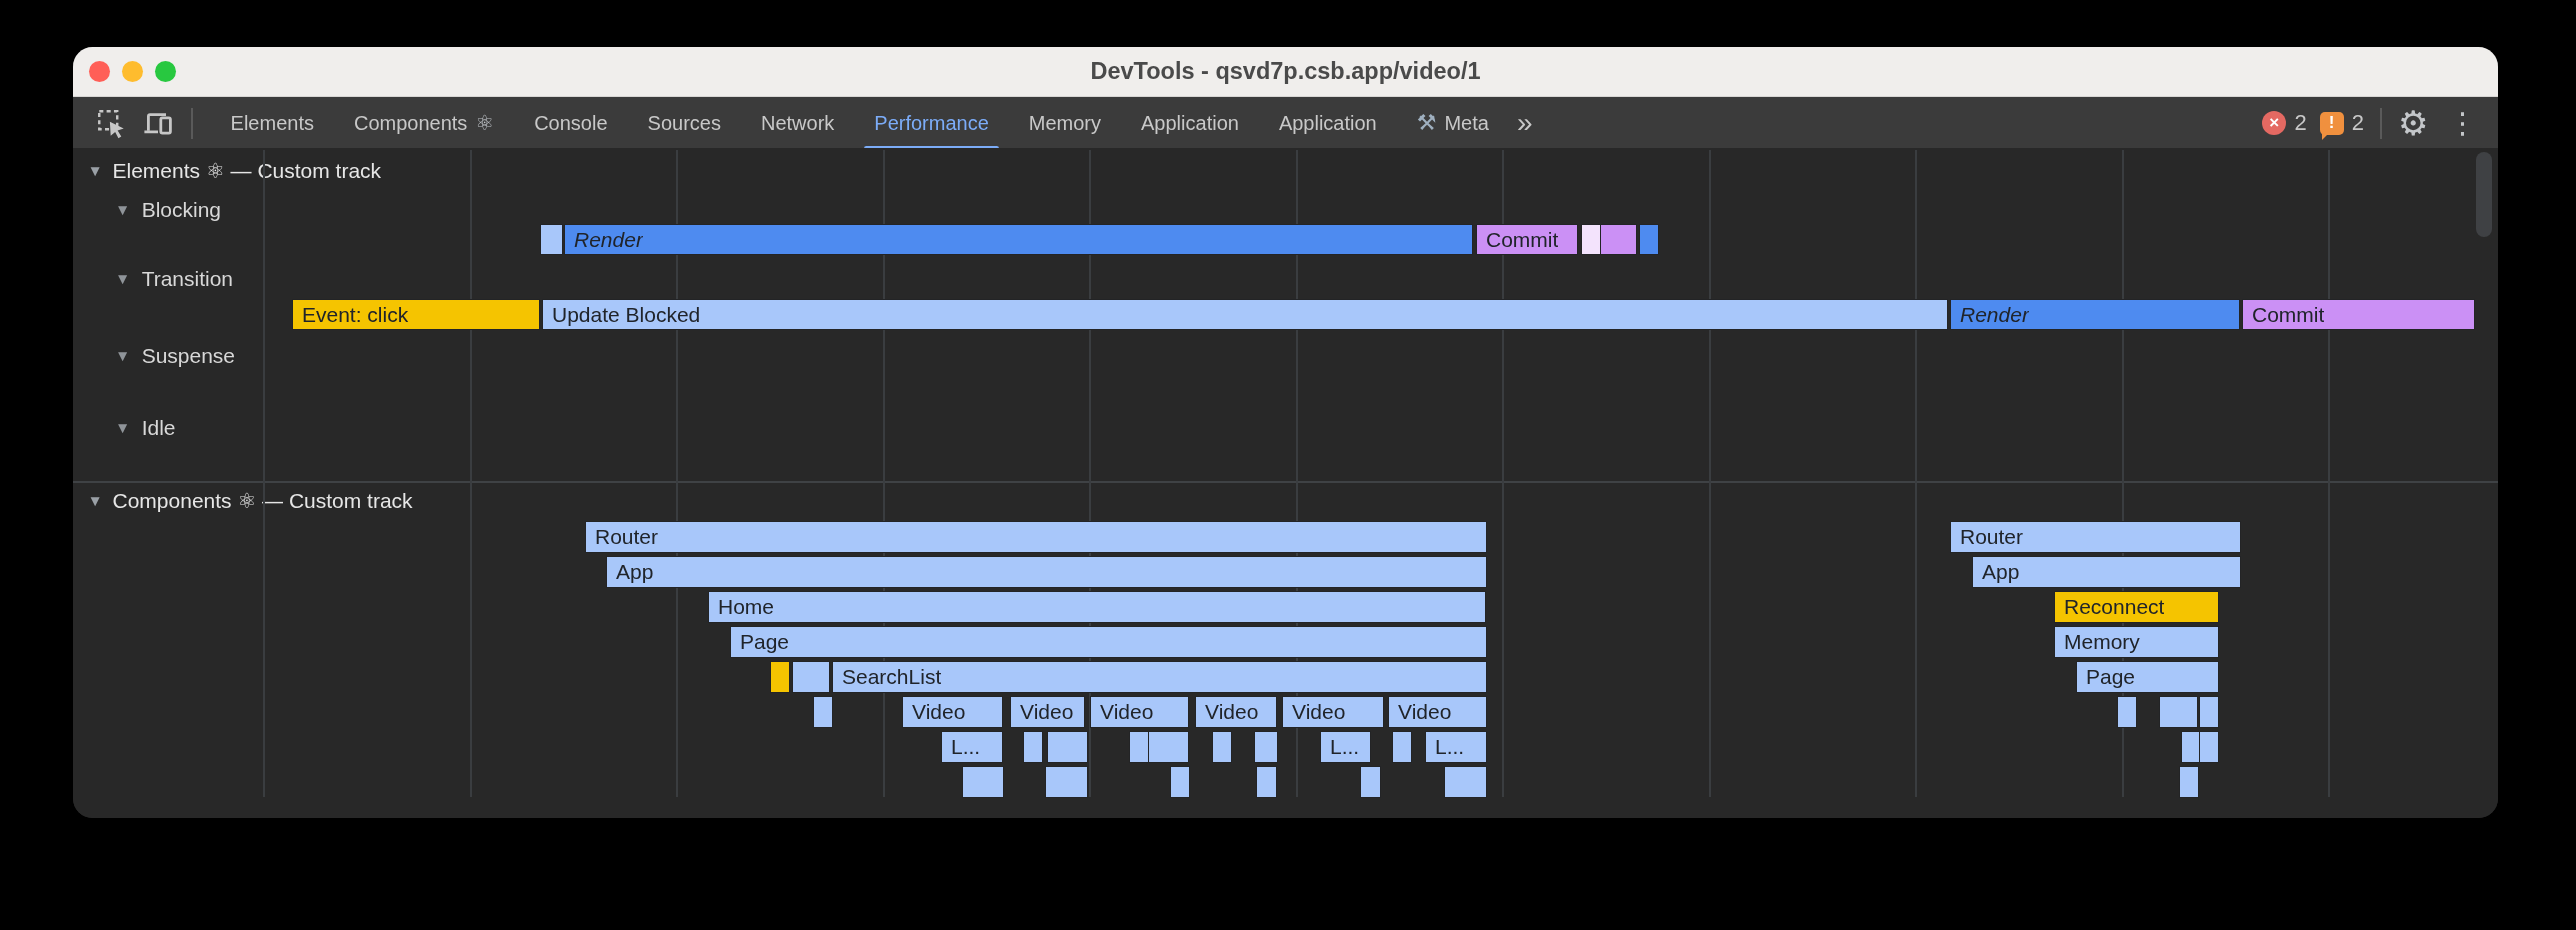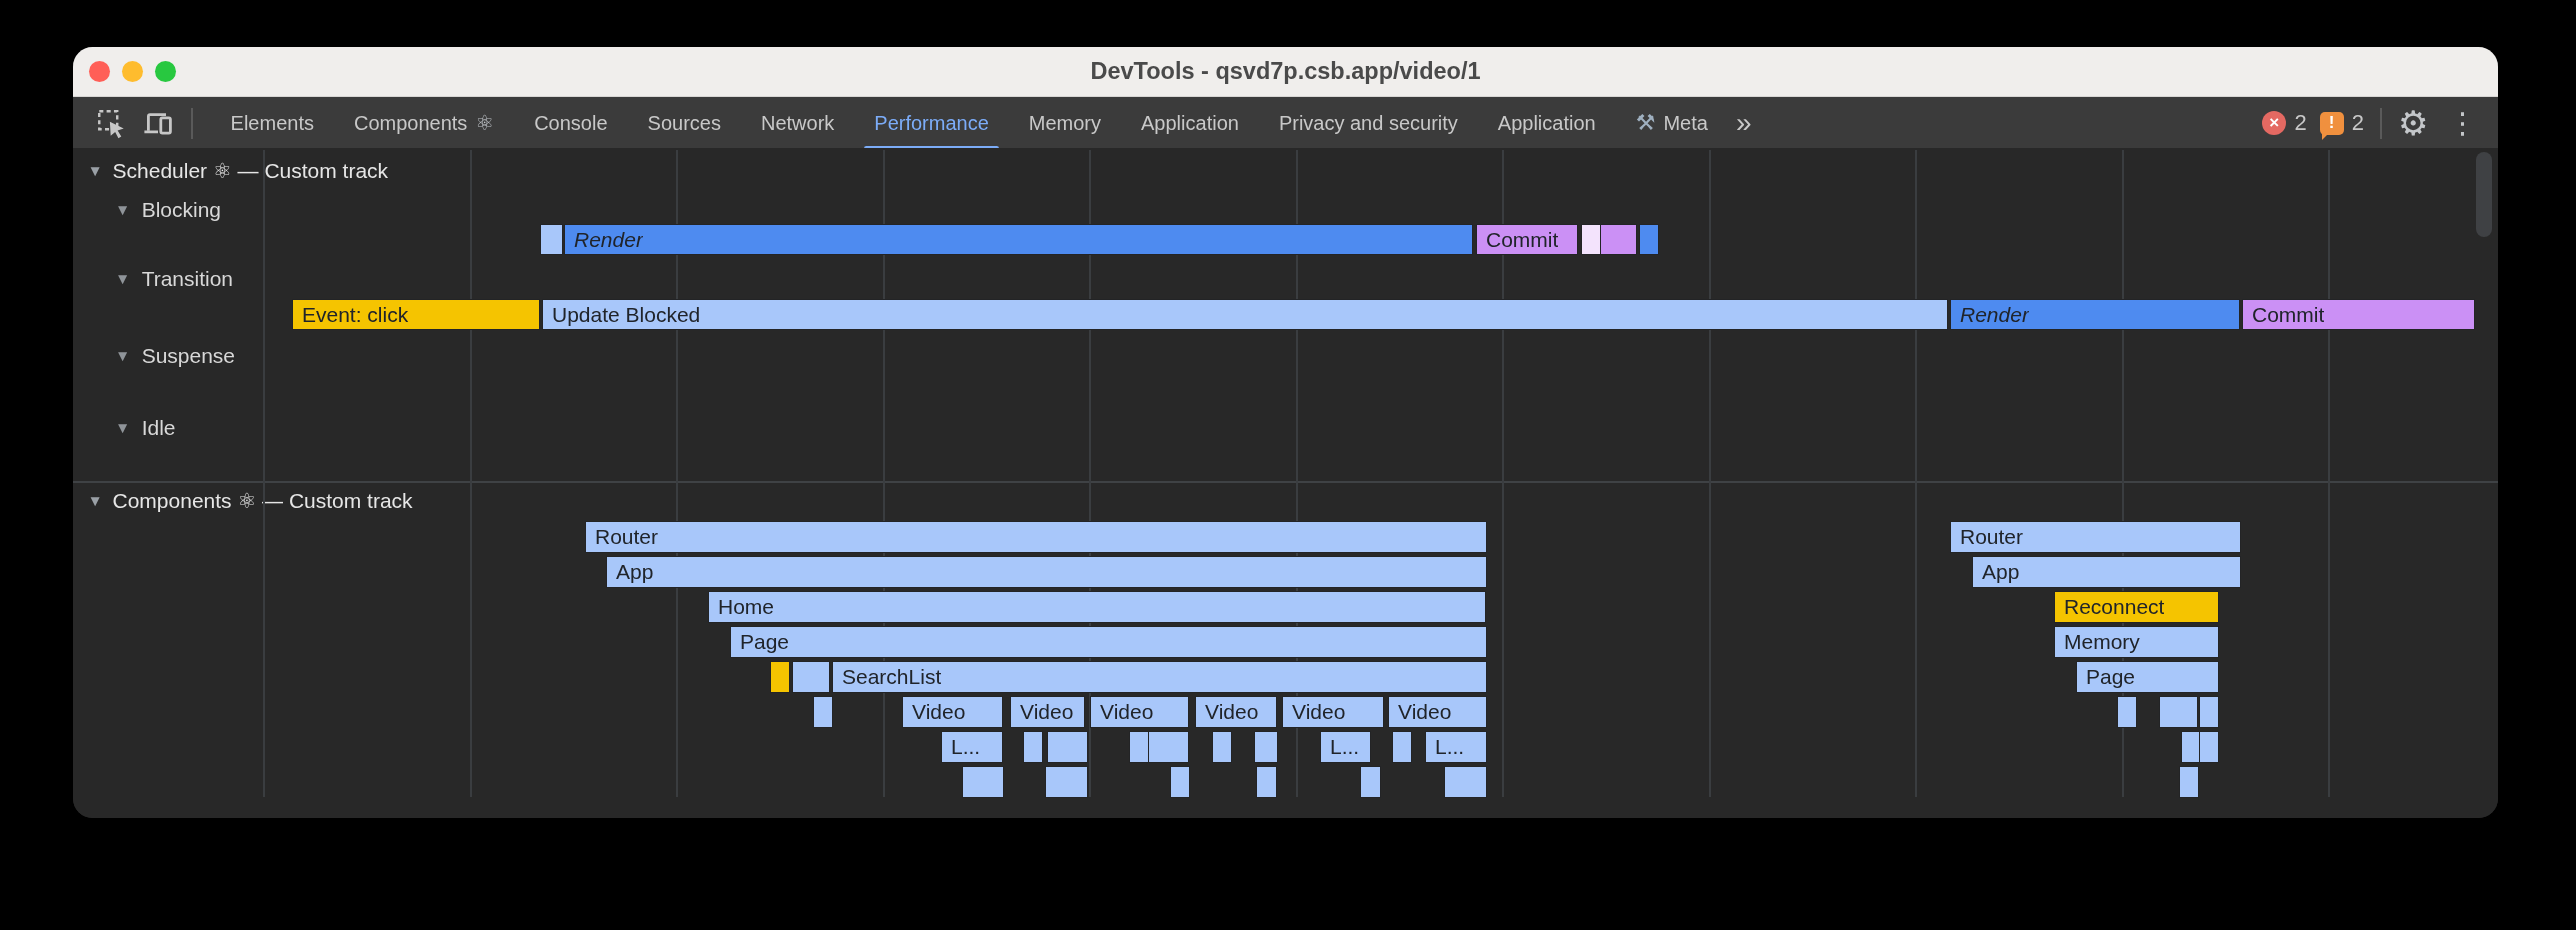--- a/index.html
+++ b/index.html
@@ -104,23 +104,20 @@
         <div class="tab selected">
           <span>Performance</span>
         </div>
         <div class="tab">
           <span>Memory</span>
         </div>
         <div class="tab">
           <span>Application</span>
         </div>
         <div class="tab">
-          <span>Privacy and security</span>
-        </div>
-        <div class="tab">
           <span>Application</span>
         </div>
         <div class="tab">
           <span class="prefix">⚒</span>
           <span>Meta</span>
         </div>
       </div>
     <div class="more-tabs">»</div>
 
     <div class="toolbar-right">
@@ -132,21 +129,21 @@
       <div class="gear">⚙</div>
       <div class="dots">⋮</div>
     </div>
   </div>
 
   <div class="content" id="chart-content">
     <div class="hsep"></div>
 
     <div class="track-header" style="top:10.6px">
       <span class="tri">▼</span>
-      <span>Scheduler ⚛ — Custom track</span>
+      <span>Elements ⚛ — Custom track</span>
     </div>
 
     <div class="track-header" style="top:341px">
       <span class="tri">▼</span>
       <span>Components ⚛ — Custom track</span>
     </div>
 
     <div class="scroll-thumb"></div>
   <div class="gridline" style="left: 190px;"></div>
       <div class="gridline" style="left: 397px;"></div>

